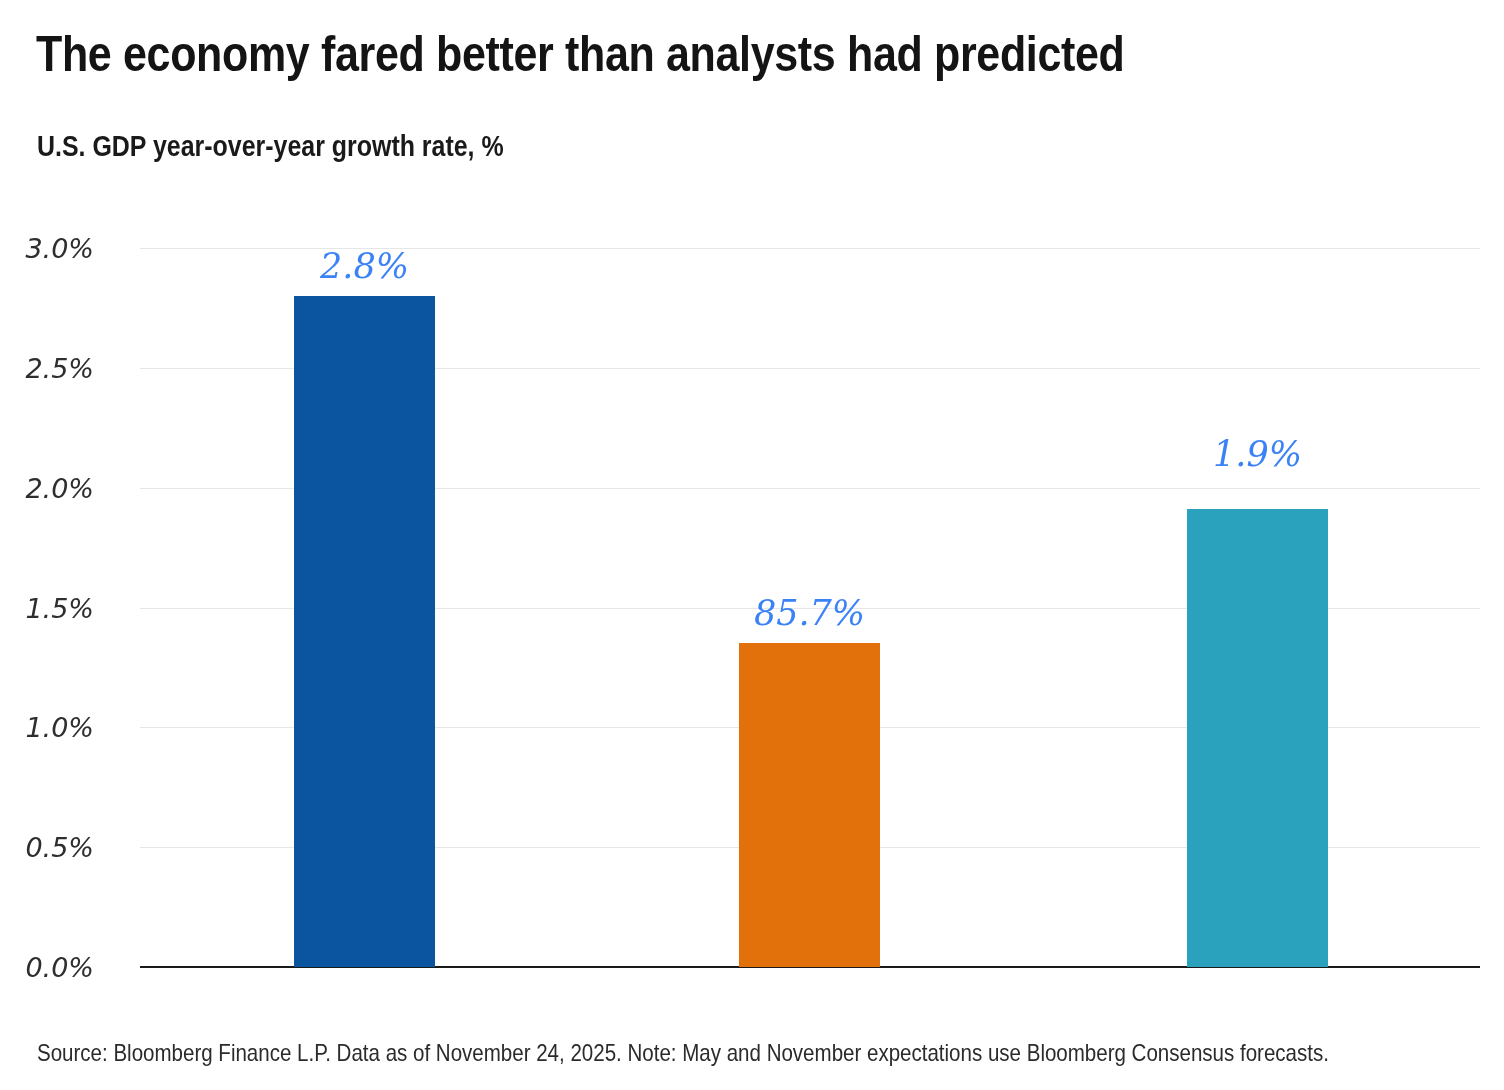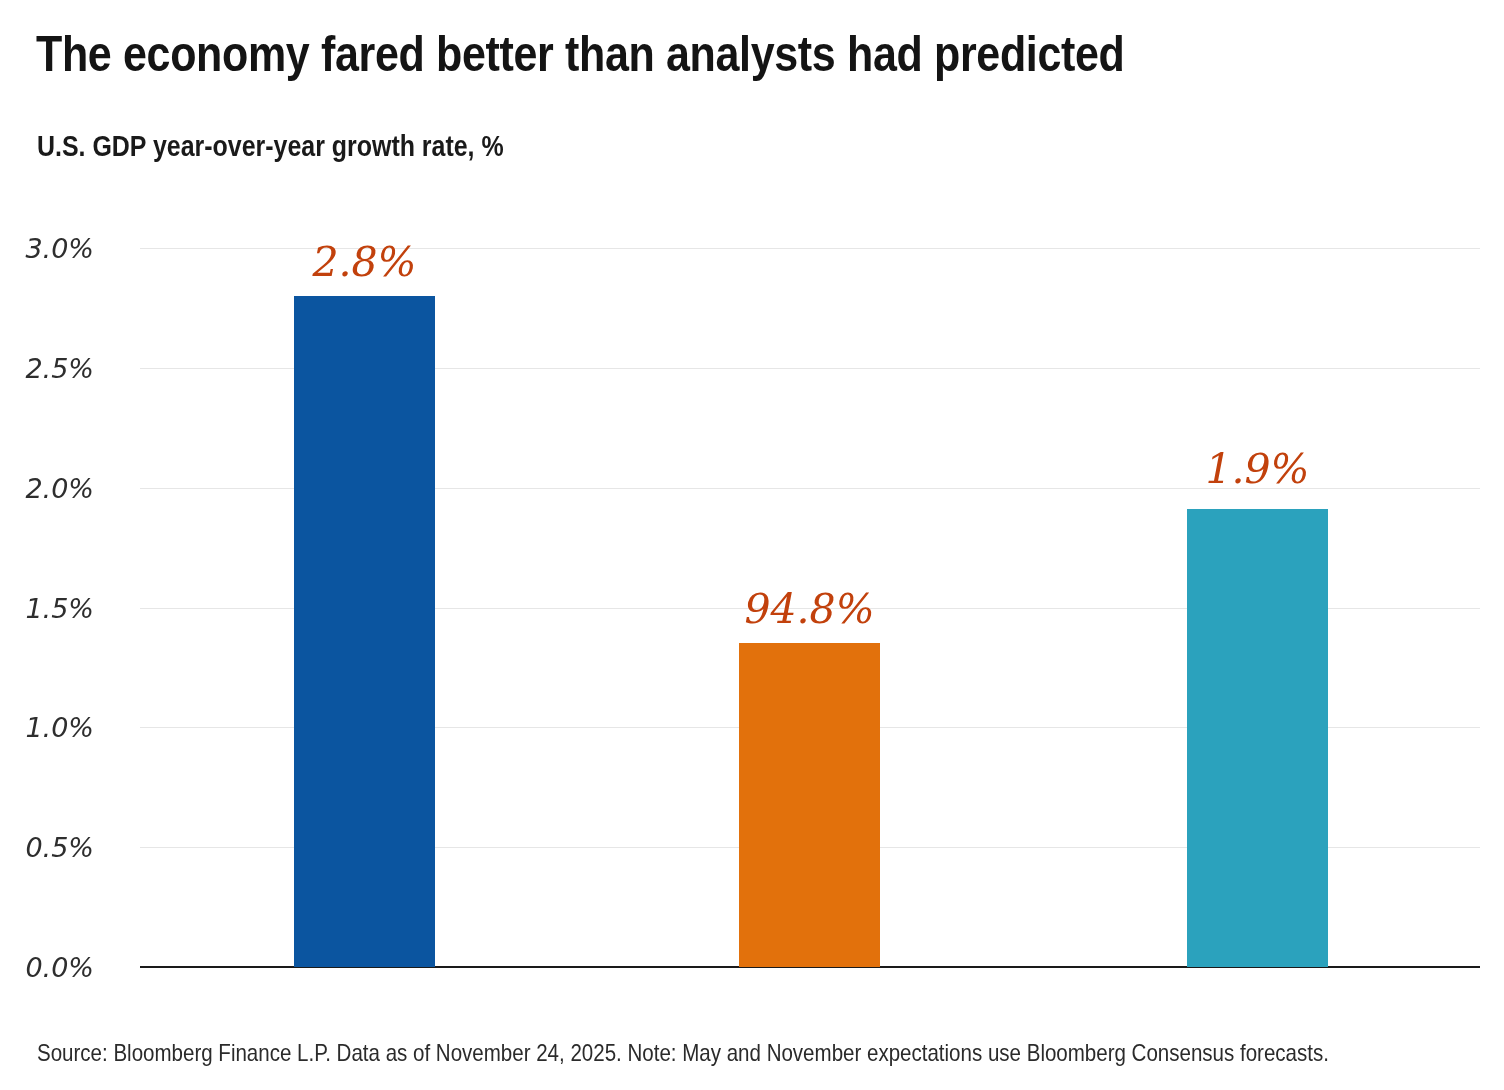--- a/index.html
+++ b/index.html
@@ -101,22 +101,22 @@
     position: absolute;
     left: 0;
     bottom: 0;
     width: 100%;
   }
   .bar-value {
     position: absolute;
     left: 50%;
     transform: translateX(-50%);
     font-family: "DejaVu Serif", serif;
-    font-size: 41px;
-    color: #c2410c;
+    font-size: 35px;
+    color: #3b82f6;
     white-space: nowrap;
   }
 
   
   .source-note {
     position: absolute;
     left: 37px;
     top: 1038px;
     font-family: "Liberation Sans", sans-serif;
     font-size: 24px;
@@ -158,27 +158,27 @@
 
     <div class="axis-baseline"></div>
 
     <div class="bar" style="left:154px;">
       <div class="bar-value" style="bottom: 681.067px;">2.8%</div>
       <div class="bar-rect" style="height: 671.067px; background: rgb(11, 85, 160);"></div>
 
     </div>
 
     <div class="bar" style="left:599px;">
-      <div class="bar-value" style="bottom: 333.55px;">94.8%</div>
+      <div class="bar-value" style="bottom: 333.55px;">85.7%</div>
       <div class="bar-rect" style="height: 323.55px; background: rgb(226, 113, 12);"></div>
 
     </div>
 
     <div class="bar" style="left:1047px;">
-      <div class="bar-value" style="bottom: 474px;">1.9%</div>
+      <div class="bar-value" style="bottom: 493px;">1.9%</div>
       <div class="bar-rect" style="height: 457.763px; background: rgb(43, 162, 189);"></div>
 
     </div>
   </div>
 
   <div class="source-note">Source: Bloomberg Finance L.P. Data as of November 24, 2025. Note: May and November expectations use Bloomberg Consensus forecasts.</div>
 
 </div>
 
 </body></html>

